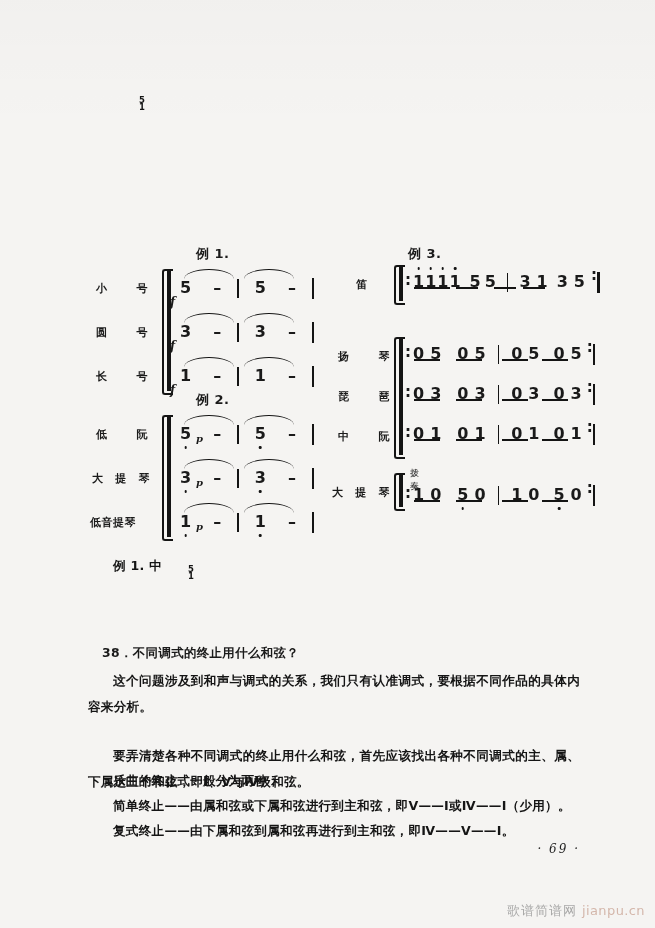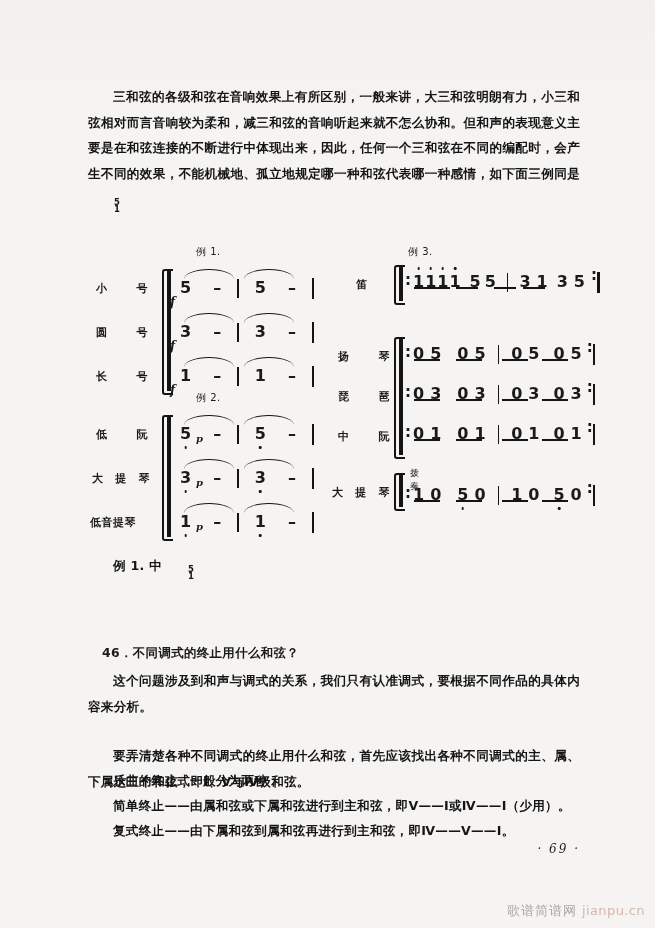--- a/index.html
+++ b/index.html
@@ -57,22 +57,22 @@
   
   .music {
     position: absolute;
     top: 243px;
     left: 0;
     width: 492px;
     height: 275px;
   }
   .ex-label {
     position: absolute;
-    font-size: 10px;
-    font-weight: 400;
+    font-size: 13px;
+    font-weight: 700;
     letter-spacing: 0.5px;
   }
 
   .sysm {
     position: absolute;
   }
   .inst {
     position: absolute;
     font-size: 11px;
     font-weight: 700;
@@ -227,21 +227,21 @@
     color: #c8a090;
     letter-spacing: 0.4px;
   }
 </style>
 </head>
 <body>
 
 <div class="page">
   <div class="content">
 
-    <div class="para indent p-top"><span>三和弦的各级和弦在音响效果上有所区别，一般来讲，大三和弦明朗有力，小三和弦相对而言音响较为柔和，减三和弦的音响听起来就不怎么协和。但和声的表现意义主要是在和弦连接的不断进行中体现出来，因此，任何一个三和弦在不同的编配时，会产生不同的效果，不能机械地、孤立地规定哪一种和弦代表哪一种感情，如下面三例同是</span><span class="frac">
+    <div class="para indent p-top"><span class="frac">
           <span>5</span>
           <span>1</span>
         </span></div>
 
     <div class="music">
 
       <div class="ex-label" style="left:108px; top:2px;">例 1.</div>
 
       <div class="sysm">
         <div class="inst spread2" style="left:8px; top:38px;">
@@ -481,21 +481,21 @@
         <div style="position:absolute; left:414px; top:257px; width:26px; height:1.8px; background:#141414;"></div>
         <div style="position:absolute; left:454px; top:257px; width:26px; height:1.8px; background:#141414;"></div>
       </div>
     </div>
 
     <div class="para indent p-mid"><span>例 1. 中</span><span class="frac">
           <span>5</span>
           <span>1</span>
         </span></div>
 
-    <div class="heading">46．不同调式的终止用什么和弦？</div>
+    <div class="heading">38．不同调式的终止用什么和弦？</div>
 
     <div class="para indent p-b1">这个问题涉及到和声与调式的关系，我们只有认准调式，要根据不同作品的具体内容来分析。</div>
     <div class="para indent p-b2">要弄清楚各种不同调式的终止用什么和弦，首先应该找出各种不同调式的主、属、下属这三个和弦，即Ⅰ、Ⅴ与Ⅳ级和弦。</div>
     <div class="para indent p-b3 line-nojust">乐曲的终止式一般分为两种；</div>
     <div class="para indent p-b4 line-nojust">简单终止——由属和弦或下属和弦进行到主和弦，即Ⅴ——Ⅰ或Ⅳ——Ⅰ（少用）。</div>
     <div class="para indent line-nojust" style="position:absolute; top:818px; left:0; width:492px;">复式终止——由下属和弦到属和弦再进行到主和弦，即Ⅳ——Ⅴ——Ⅰ。</div>
 
     <div class="pagenum" style="top:842px;">· 69 ·</div>
   </div>
 

